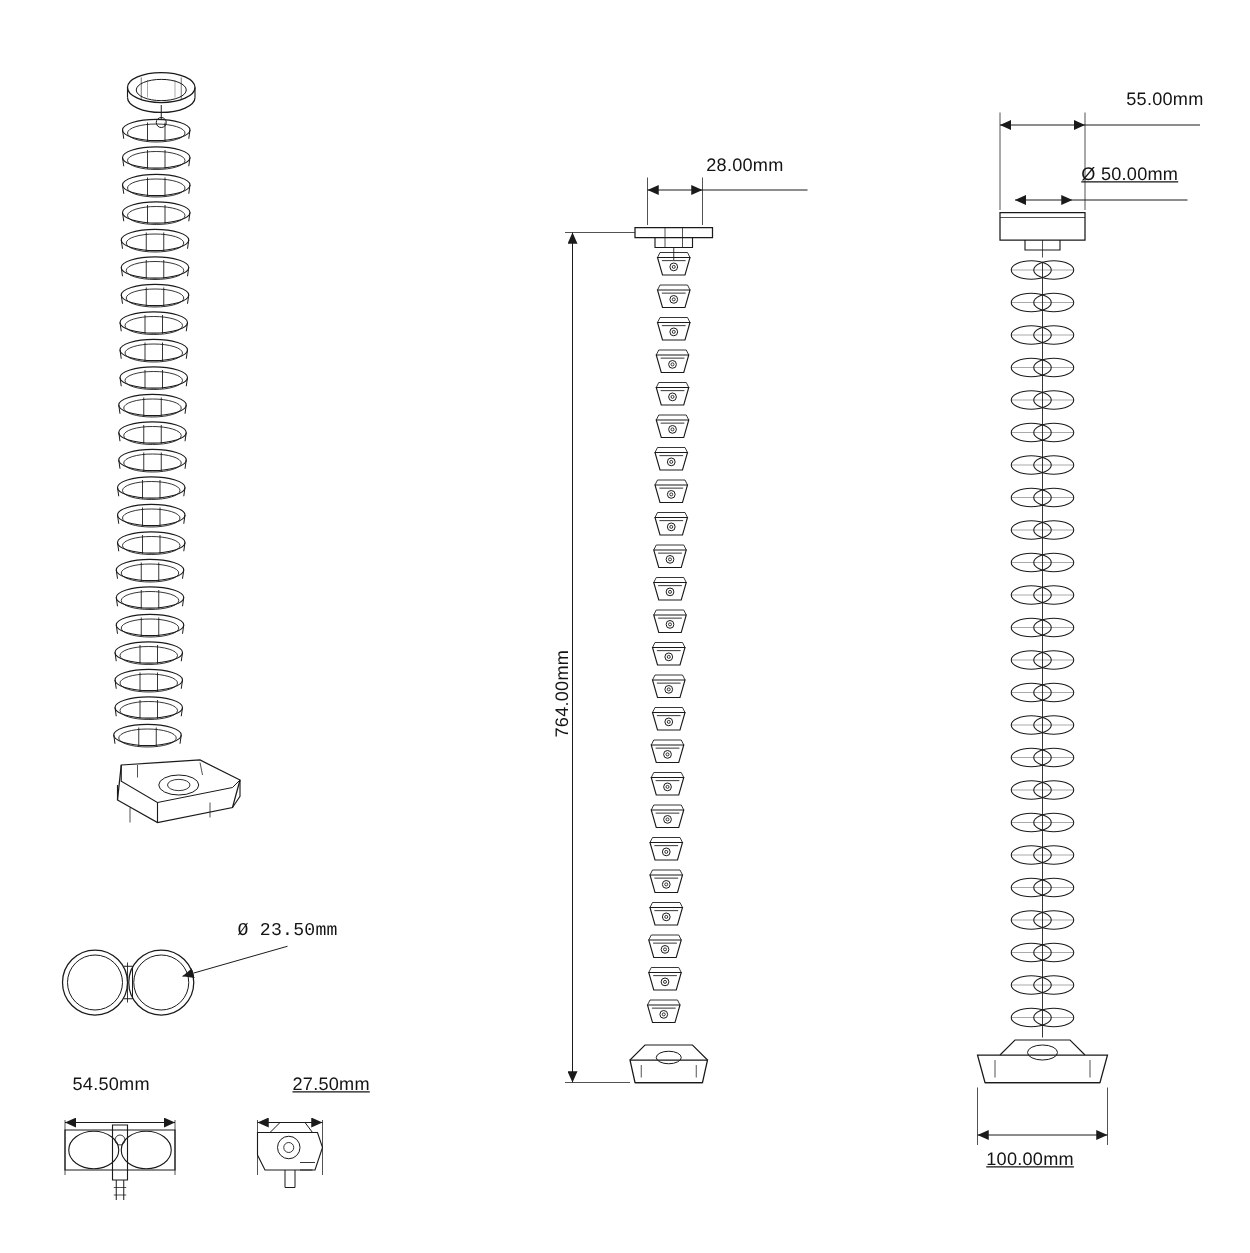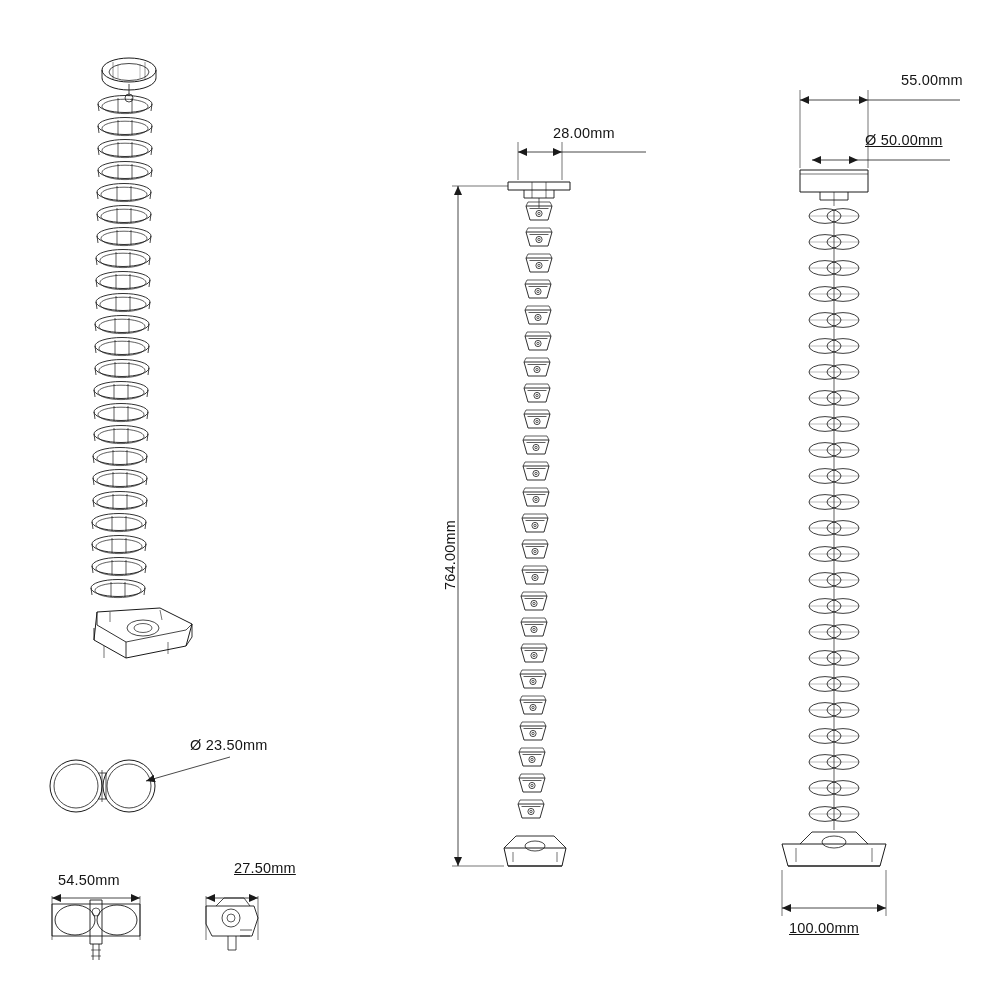--- a/index.html
+++ b/index.html
@@ -285,29 +285,29 @@
       <path d="M228,936 L228,950 L236,950 L236,936" fill="none" stroke="#1a1a1a" stroke-width="0.8"></path>
 
       <g>
         <path d="M206,896 L206,940" stroke="#1a1a1a" stroke-width="0.6" fill="none"></path>
         <path d="M258,896 L258,940" stroke="#1a1a1a" stroke-width="0.6" fill="none"></path>
         <path d="M206,898 L258,898" stroke="#1a1a1a" stroke-width="0.8" fill="none" marker-start="url(#arrStart)" marker-end="url(#arrEnd)"></path>
       </g>
     </g>
   </svg>
 
-  <div class="dimlabel" style="left:553px; top:125px;">28.00mm</div>
+  <div class="dimlabel" style="left:565px; top:125px;">28.00mm</div>
 
   <div class="dimlabel" style="left:901px; top:72px;">55.00mm</div>
 
   <div class="dimlabel" style="left:865px; top:132px;text-decoration:underline;">Ø 50.00mm</div>
 
   <div class="dimlabel" style="left:789px; top:920px;text-decoration:underline;">100.00mm</div>
 
-  <div class="dimlabel" style="left:190px; top:737px;">Ø 23.50mm</div>
-
-  <div class="dimlabel" style="left:58px; top:860px;margin-top:12px;">54.50mm</div>
+  <div class="dimlabel" style="left:190px; top:737px;font-family:Liberation Mono, monospace;">Ø 23.50mm</div>
+
+  <div class="dimlabel" style="left:58px; top:860px;">54.50mm</div>
 
   <div class="dimlabel" style="left:234px; top:860px;text-decoration:underline;">27.50mm</div>
 
   <div class="dimlabel vertical" style="left:442px; top:590px;">764.00mm</div>
 
 </div>
 
 </body></html>

